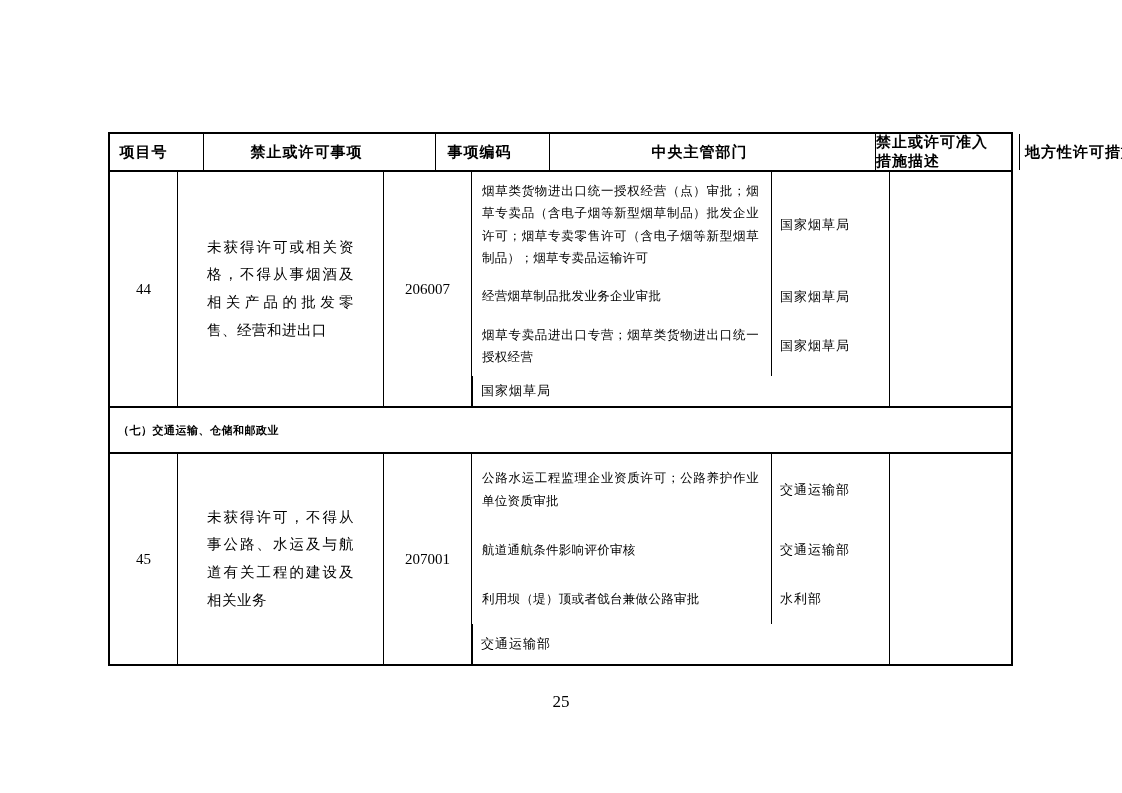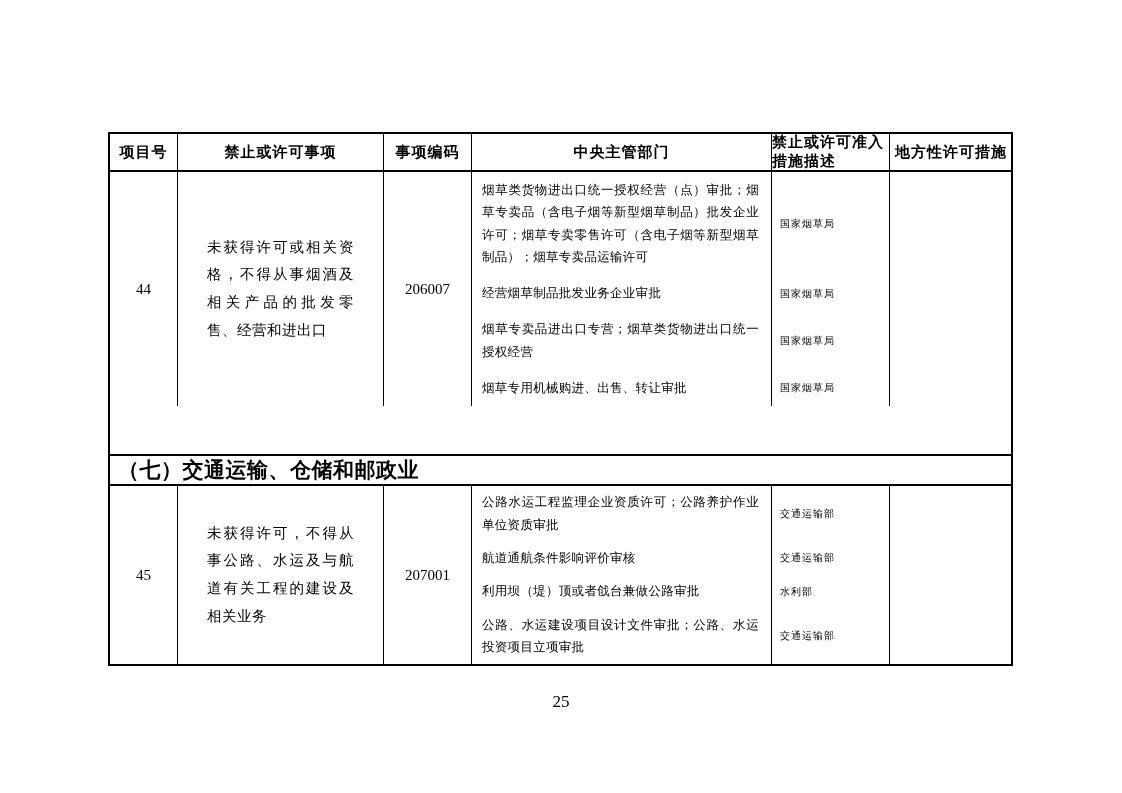--- a/index.html
+++ b/index.html
@@ -31,43 +31,43 @@
   .trow {
     display: grid;
     box-sizing: border-box;
   }
   .head-row {
     grid-template-columns: 67px 206px 88px 300px 118px 123px;
     height: 38px;
     border-bottom: 2px solid #000000;
     font-weight: bold;
     font-size: 15px;
+    gap: 26px;
   }
   .head-row .cell {
     display: flex;
     align-items: center;
     justify-content: center;
     letter-spacing: 1px;
   }
   .data-row {
     grid-template-columns: 67px 206px 88px 418px 123px;
   }
   .row-44 { height: 234px; }
   .section-row {
-    height: 32px;
+    height: 48px;
     border-top: 2px solid #000000;
     border-bottom: 2px solid #000000;
     display: flex;
     align-items: center;
     padding-left: 8px;
     font-weight: bold;
-    font-size: 21px;
+    font-size: 11px;
     letter-spacing: 0.5px;
     box-sizing: border-box;
-    margin-top: 48px;
   }
   .row-45 { flex: 1; }
   .cell {
     box-sizing: border-box;
     overflow: hidden;
   }
   .cell + .cell { border-left: 1px solid #000000; }
   .c-id, .c-code {
     display: flex;
     align-items: center;
@@ -102,21 +102,21 @@
     font-size: 12.5px;
     line-height: 1.8;
     letter-spacing: 0.3px;
     text-align: justify;
   }
   .sub-row .m-dept {
     border-left: 1px solid #000000;
     display: flex;
     align-items: center;
     padding: 2px 4px 2px 8px;
-    font-size: 10px;
+    font-size: 13px;
     letter-spacing: 1px;
   }
   .c-local { }
   .page-number {
     position: absolute;
     top: 692px;
     left: 0;
     width: 1122px;
     text-align: center;
     font-size: 17px;
@@ -149,21 +149,20 @@
         </div>
         <div class="sub-row">
           <div class="m-desc">经营烟草制品批发业务企业审批</div>
           <div class="m-dept">国家烟草局</div>
         </div>
         <div class="sub-row">
           <div class="m-desc">烟草专卖品进出口专营；烟草类货物进出口统一授权经营</div>
           <div class="m-dept">国家烟草局</div>
         </div>
         <div class="sub-row">
-          <div class="m-desc">烟草专用机械购进、出售、转让审批</div>
           <div class="m-dept">国家烟草局</div>
         </div>
       </div>
       <div class="cell c-local"></div>
     </div>
 
     <div class="section-row">
       <span>（七）交通运输、仓储和邮政业</span>
     </div>
 
@@ -178,21 +177,20 @@
         </div>
         <div class="sub-row">
           <div class="m-desc">航道通航条件影响评价审核</div>
           <div class="m-dept">交通运输部</div>
         </div>
         <div class="sub-row">
           <div class="m-desc">利用坝（堤）顶或者戗台兼做公路审批</div>
           <div class="m-dept">水利部</div>
         </div>
         <div class="sub-row">
-          <div class="m-desc">公路、水运建设项目设计文件审批；公路、水运投资项目立项审批</div>
           <div class="m-dept">交通运输部</div>
         </div>
       </div>
       <div class="cell c-local"></div>
     </div>
 
   </div>
 
   <div class="page-number">25</div>
 

